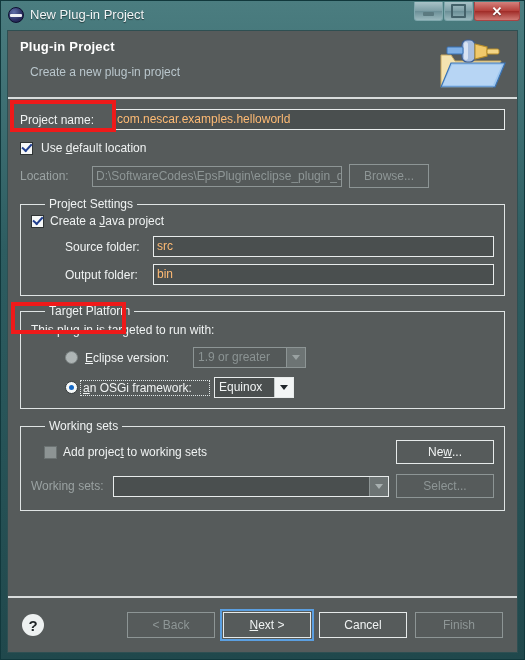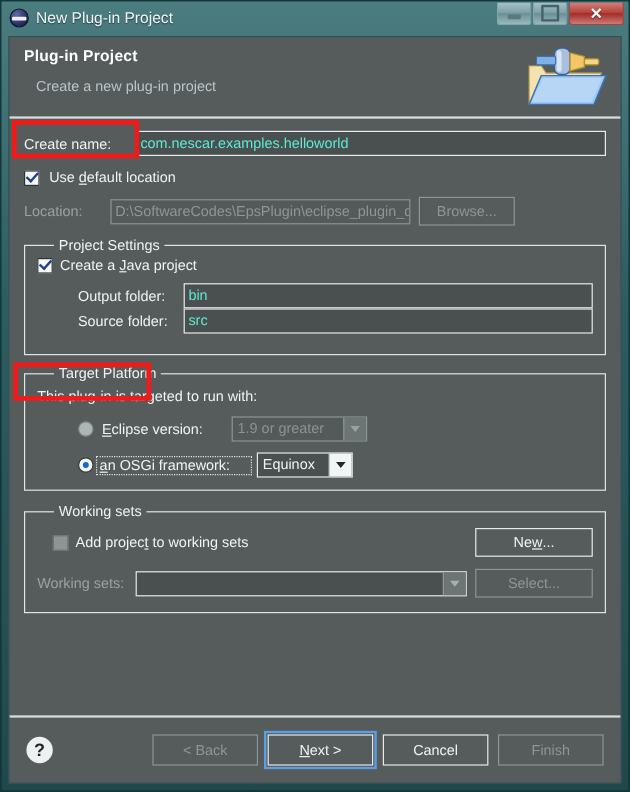--- a/index.html
+++ b/index.html
@@ -119,21 +119,21 @@
   
   .lbl { color: #f0f3f3; font-size: 12px; white-space: nowrap; }
   .lbl.dis { color: #9aa2a2; }
   u { text-decoration: underline; }
 
   
   .tbox {
     background: #4a4f4f;
     border: 1px solid #e8ecec;
     height: 21px;
-    color: #5eead4;
+    color: #fdba74;
     font-size: 12px;
     line-height: 19px;
     padding: 0 3px;
     overflow: hidden;
     white-space: nowrap;
   }
   .tbox.dis { border-color: #8d9595; color: #8e9696; background: #545959; }
 
   
   .row { display: flex; align-items: center; }
@@ -295,21 +295,21 @@
         </svg>
       </div>
     </div>
 
     <div class="body">
 
       <div class="annot" style="left:2px;top:1px;width:106px;height:32px;"></div>
       <div class="annot" style="left:3px;top:203px;width:115px;height:32px;"></div>
 
       <div class="row name-row">
-        <span class="lbl" style="width:93px;">Create name:</span>
+        <span class="lbl" style="width:93px;">Project name:</span>
         <div class="tbox">com.nescar.examples.helloworld</div>
       </div>
 
       <div class="row" style="margin-bottom:9px;">
         <span class="cbx checked"></span>
         <span class="lbl" style="margin-left:8px;">Use&nbsp;<u>d</u><span>efault location</span></span>
       </div>
 
       <div class="row">
         <span class="lbl dis" style="width:72px;">Location:</span>
@@ -318,28 +318,28 @@
       </div>
 
       <div class="group" style="margin-top:16px;padding-top:9px;">
         <span class="gtitle">Project Settings</span>
 
         <div class="row" style="margin-bottom:8px;">
           <span class="cbx checked"></span>
           <span class="lbl" style="margin-left:6px;">Create a <u>J</u><span>ava project</span></span>
         </div>
 
+        <div class="row" style="margin-bottom:7px;">
+          <span class="lbl" style="width:88px;margin-left:34px;">Source folder:</span>
+          <div class="tbox" style="flex:1 1 auto;">src</div>
+        </div>
+
         <div class="row">
           <span class="lbl" style="width:88px;margin-left:34px;">Output folder:</span>
           <div class="tbox" style="flex:1 1 auto;">bin</div>
-        </div>
-
-        <div class="row" style="margin-bottom:7px;">
-          <span class="lbl" style="width:88px;margin-left:34px;">Source folder:</span>
-          <div class="tbox" style="flex:1 1 auto;">src</div>
         </div>
       </div>
 
       <div class="group" style="margin-top:15px;padding:11px 10px 10px 10px;">
         <span class="gtitle">Target Platform</span>
 
         <div class="lbl" style="margin-bottom:10px;">This plug-in is targeted to run with:</div>
 
         <div class="row" style="margin-bottom:9px;">
           <span class="rdo dis" style="margin-left:34px;"></span>

